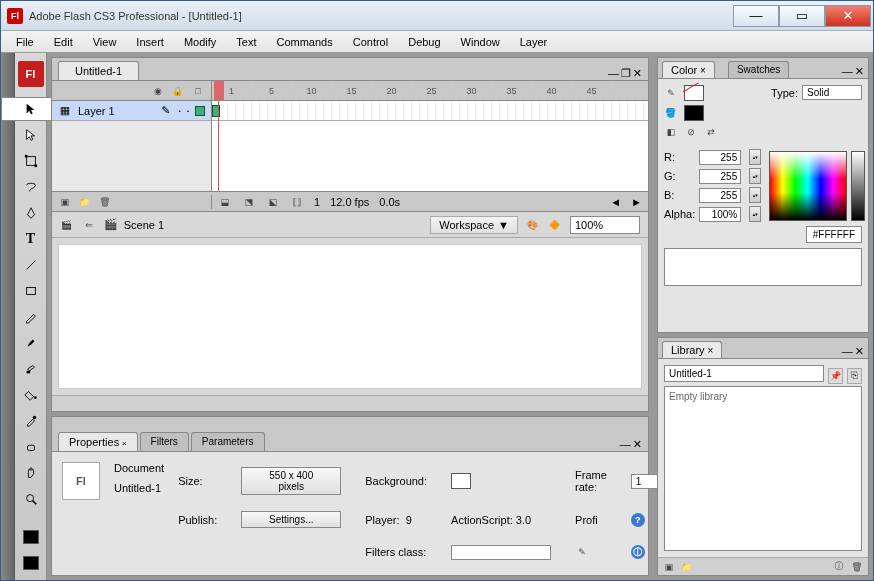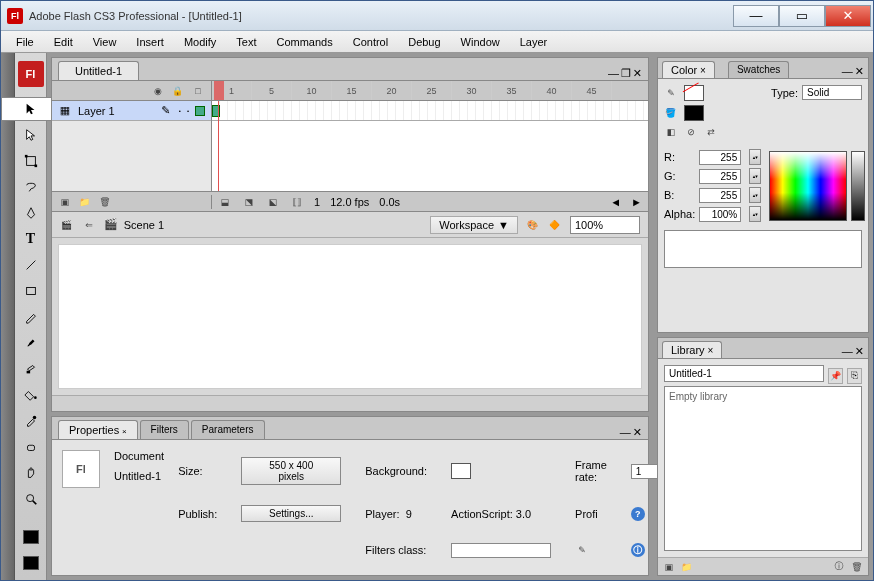--- a/index.html
+++ b/index.html
@@ -43,21 +43,21 @@
 .tl-foot-r{flex:1;display:flex;align-items:center;gap:10px;padding:0 6px;font-size:10px}
 .stage-area{flex:1;display:flex;flex-direction:column;background:#d8d8d8;min-height:0}
 .stage-bar{height:26px;display:flex;align-items:center;padding:0 8px;gap:8px;border-bottom:1px solid #aaa}
 .scene-tab{display:flex;align-items:center;gap:6px}
 .stage-bar .spacer{flex:1}
 .ws-btn{padding:2px 8px;border:1px solid #aaa;background:linear-gradient(#f4f4f4,#e0e0e0);display:flex;align-items:center;gap:4px}
 .zoom-sel{width:70px;height:18px;border:1px solid #888;background:#fff;padding:0 4px}
 .stage-canvas{flex:1;background:#fff;margin:6px;border:1px solid #ccc}
 .stage-scroll{height:16px;background:#d0d0d0;border-top:1px solid #aaa}
 .props-panel{height:160px;background:#c8c8c8;border:1px solid #888;display:flex;flex-direction:column}
-.props-tabs{height:22px;display:flex;align-items:end;padding:0 6px;gap:2px;justify-content:space-between}
+.props-tabs{height:34px;display:flex;align-items:end;padding:0 6px;gap:2px;justify-content:space-between}
 .ptab{background:#e8e8e8;border:1px solid #888;border-bottom:none;padding:3px 10px;border-radius:3px 3px 0 0;font-size:10px}
 .ptab.inactive{background:#c0c0c0}
 .props-body{flex:1;background:#e4e4e4;border-top:1px solid #888;padding:10px;display:flex;gap:14px}
 .doc-icon{width:38px;height:38px;border:1px solid #aaa;background:#fff;display:flex;align-items:center;justify-content:center;font-weight:bold;color:#555}
 .props-grid{display:grid;grid-template-columns:auto auto auto auto auto auto;gap:6px 24px;align-items:center;font-size:10px}
 .btn{padding:2px 24px;border:1px solid #888;background:linear-gradient(#f8f8f8,#e0e0e0);font-size:10px;min-width:100px;text-align:center}
 .txtfield{border:1px solid #888;background:#fff;padding:1px 4px;width:100px;font-size:10px}
 .right{width:220px;display:flex;flex-direction:column;padding:4px;gap:4px}
 .panel{background:#c8c8c8;border:1px solid #888;display:flex;flex-direction:column}
 .panel-tabs{height:20px;display:flex;align-items:end;padding:0 4px;justify-content:space-between}
@@ -402,20 +402,21 @@
                 <div class="spin">▴▾</div>
               <span>Alpha:</span>
                 <input class="numfield" value="100%" style="">
                 <div class="spin">▴▾</div>
             </div>
             <div class="color-picker-area">
               <div class="picker"></div>
               <div class="value-slider"></div>
             </div>
           </div>
+          <div class="hex-row"><span class="hex-val">#FFFFFF</span></div>
           <div class="preview-box"></div>
         </div>
       </div>
 
       <div class="panel lib-panel">
         <div class="panel-tabs">
           <div class="rtab"><span>Library</span> ×</div>
           <div class="doc-ctrls">
               <span>—</span>
               <span>✕</span>

